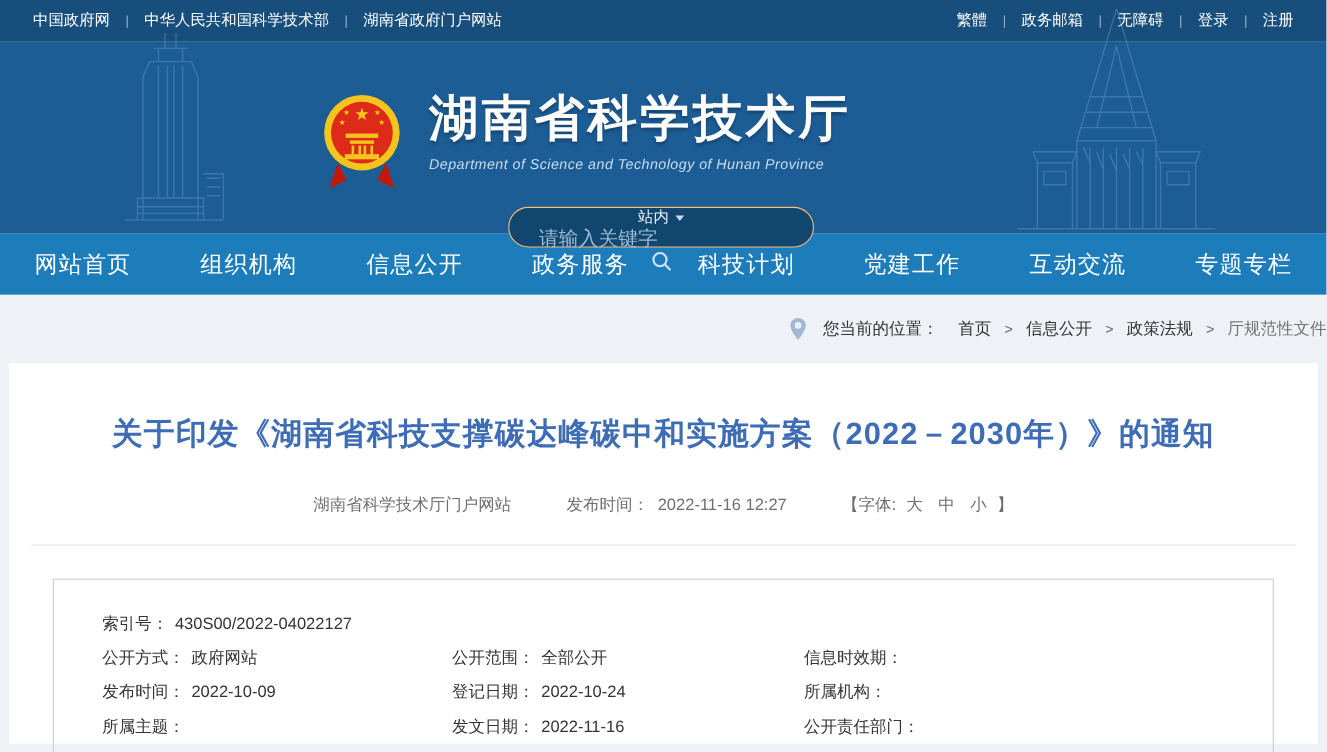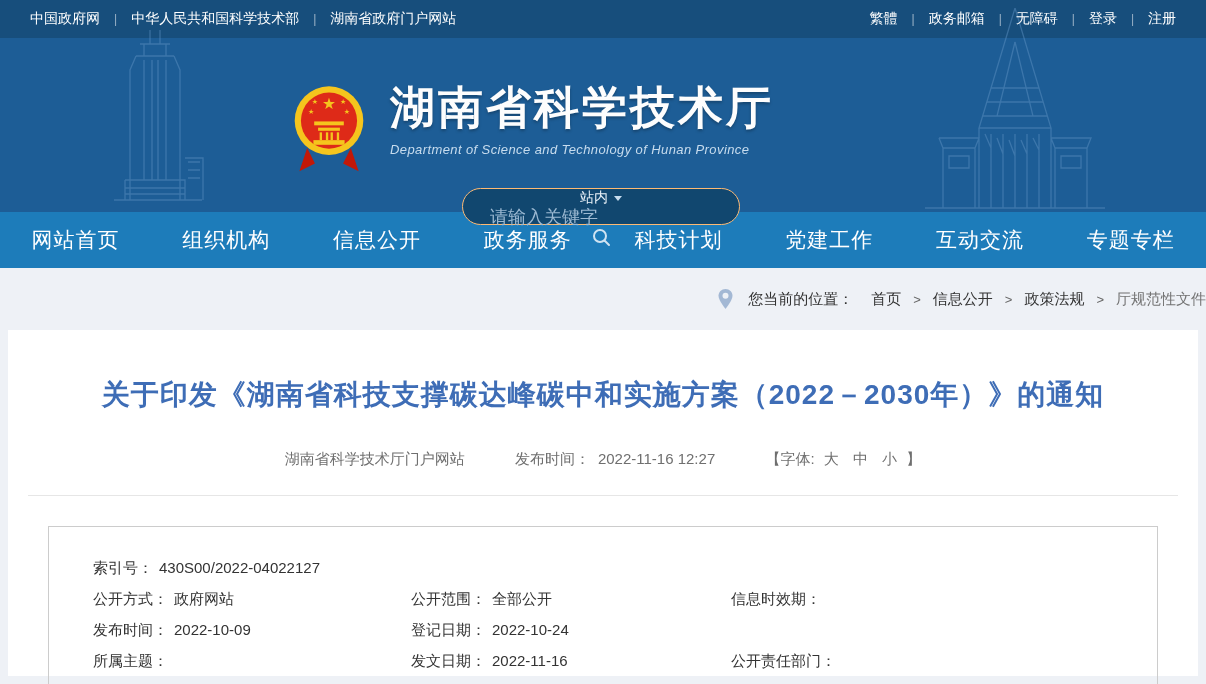--- a/index.html
+++ b/index.html
@@ -223,20 +223,23 @@
         <span class="lbl">信息时效期：</span><span class="val"></span>
       </div>
     </div>
     <div class="info-row">
       <div class="cell">
         <span class="lbl">发布时间：</span><span class="val">2022-10-09</span>
       </div>
       <div class="cell">
         <span class="lbl">登记日期：</span><span class="val">2022-10-24</span>
       </div>
+      <div class="cell">
+        <span class="lbl">所属机构：</span><span class="val"></span>
+      </div>
     </div>
     <div class="info-row">
       <div class="cell">
         <span class="lbl">所属主题：</span><span class="val"></span>
       </div>
       <div class="cell">
         <span class="lbl">发文日期：</span><span class="val">2022-11-16</span>
       </div>
       <div class="cell">
         <span class="lbl">公开责任部门：</span><span class="val"></span>

